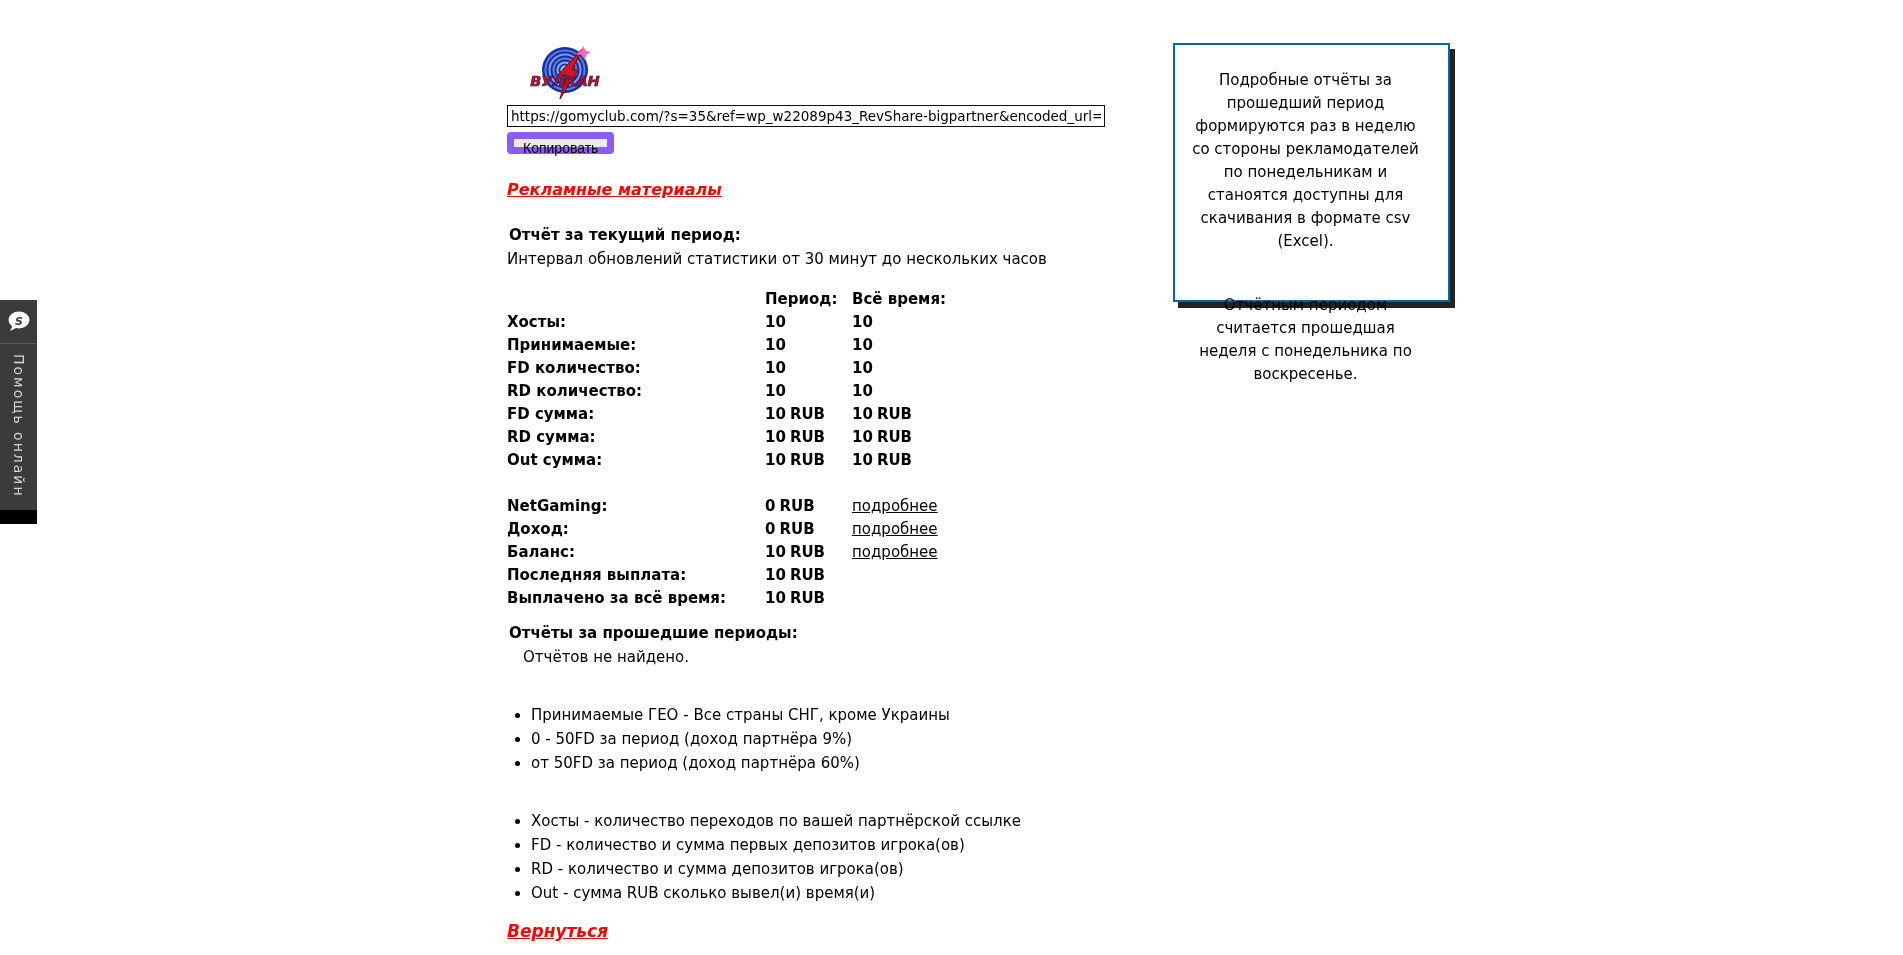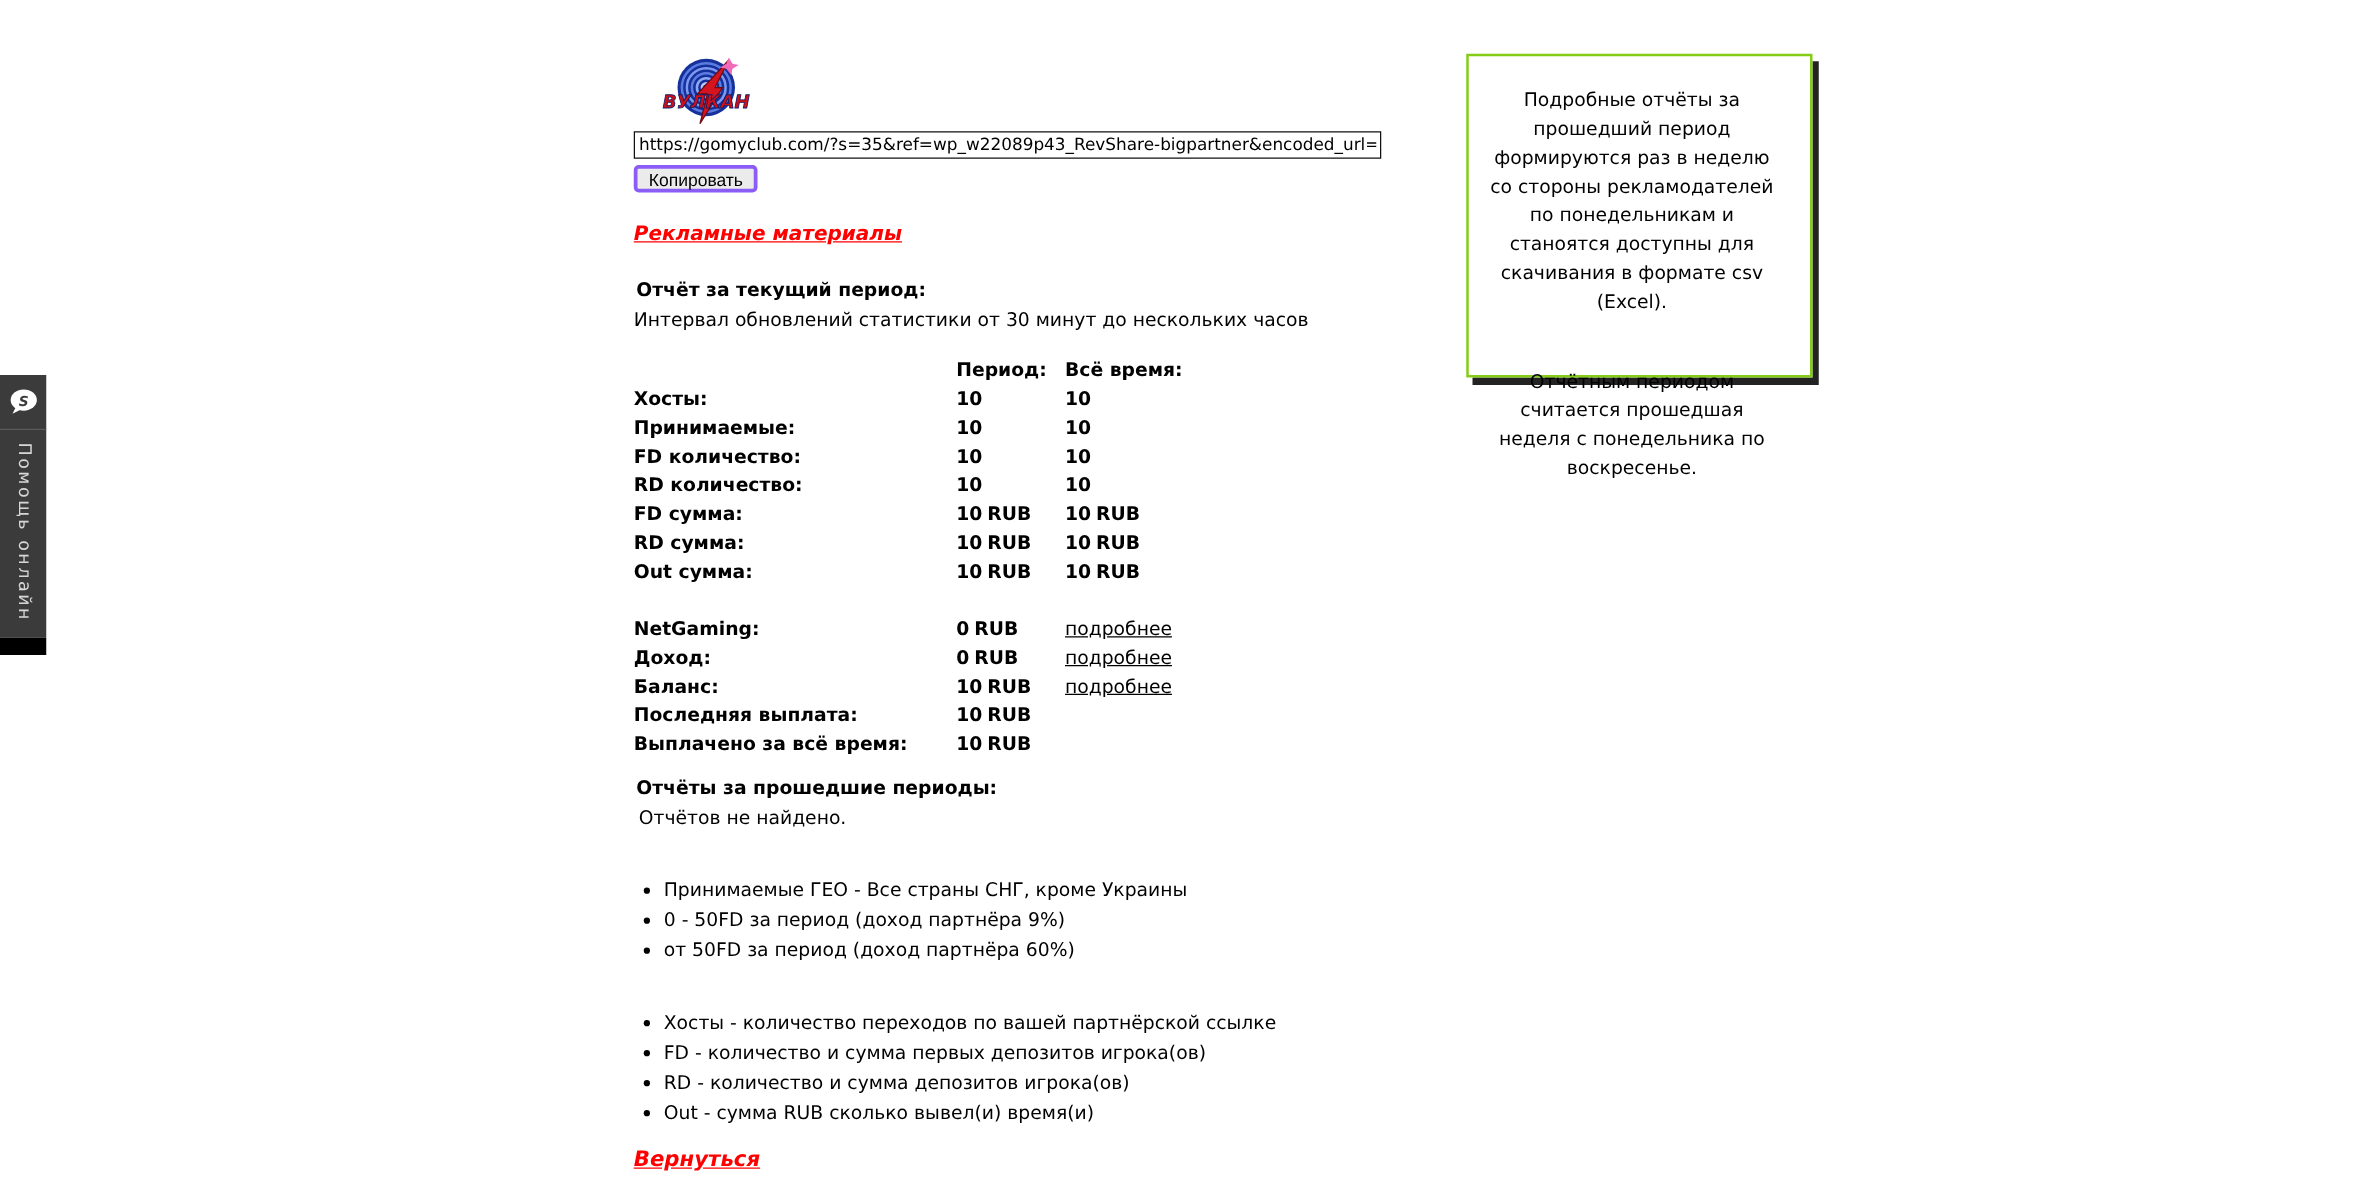--- a/index.html
+++ b/index.html
@@ -10,45 +10,45 @@
   .chat-label-area{position:relative;width:37px;height:165px;}
   .chat-label-area span{position:absolute;left:27px;top:10px;transform:rotate(90deg);transform-origin:0 0;
     white-space:nowrap;color:#d6d6d6;font-size:14px;letter-spacing:2px;}
   .chat-bottom{position:absolute;left:0;top:510px;width:37px;height:14px;background:#000;}
   
   .main{position:absolute;left:507px;top:45px;width:610px;}
   .logo{margin-left:21px;display:block;cursor:pointer;}
   .url-input{display:block;margin-top:3px;width:598px;height:22px;box-sizing:border-box;
     border:1px solid #111;padding:1px 3px;font-family:"DejaVu Sans",sans-serif;font-size:13.5px;background:#fff;}
   .copy-btn{display:inline-block;margin-top:5px;height:22px;padding:1px 9px;font-size:14px;
-    font-family:"Liberation Sans",sans-serif;background:#ebebeb;border:3px solid #8b5cf6;border-radius:4px;color:#000;cursor:pointer;}
+    font-family:"Liberation Sans",sans-serif;background:#ebebeb;border:7px solid #8b5cf6;border-radius:4px;color:#000;cursor:pointer;}
   .promo-link{display:inline-block;margin-top:23px;color:#ff0000;font-weight:bold;font-style:italic;
     font-size:16px;text-decoration:underline;cursor:pointer;}
   .sec-title{margin:27px 0 0 2px;font-size:15px;font-weight:bold;}
   .interval{margin:6px 0 0 0;font-size:15px;}
   
   .stats{margin-top:20px;}
   .trow{display:grid;grid-template-columns:258px 87px 150px;height:23px;line-height:23px;font-size:15px;}
   .thead{font-weight:bold;}
   .tlabel{font-weight:bold;}
   .val{font-weight:bold;}
   .unit{font-weight:bold;margin-left:4px;}
   .details-link{color:#000;text-decoration:underline;cursor:pointer;}
   .spacer{height:23px;}
   .past-title{margin:14px 0 0 2px;font-size:15px;font-weight:bold;}
-  .past-empty{margin:6px 0 0 4px;font-size:15px;}
+  .past-empty{margin:6px 0 0 16px;font-size:15px;}
   ul{margin:0;padding-left:24px;font-size:15px;}
   .geo-list{margin-top:37px;}
   .terms-list{margin-top:34px;}
   li{line-height:24px;}
   .back-link{display:inline-block;margin-top:16px;color:#ff0000;font-weight:bold;font-style:italic;
     font-size:17px;text-decoration:underline;cursor:pointer;}
   
   .info-box{position:absolute;left:1173px;top:43px;width:277px;height:259px;box-sizing:border-box;
-    background:#fff;border:2px solid #84cc16;box-shadow:5px 6px 0 0 #232323;
+    background:#fff;border:2px solid #0369a1;box-shadow:5px 6px 0 0 #232323;
     padding:24px 25px 0 13px;text-align:center;font-size:15px;line-height:23px;}
   .info-box p{margin:0;}
   .info-box .p2{margin-top:41px;}
 </style>
 </head>
 <body>
 
 <div class="chat-widget">
   <div class="chat-icon-box">
     <svg width="24" height="22" viewBox="0 0 24 22">

